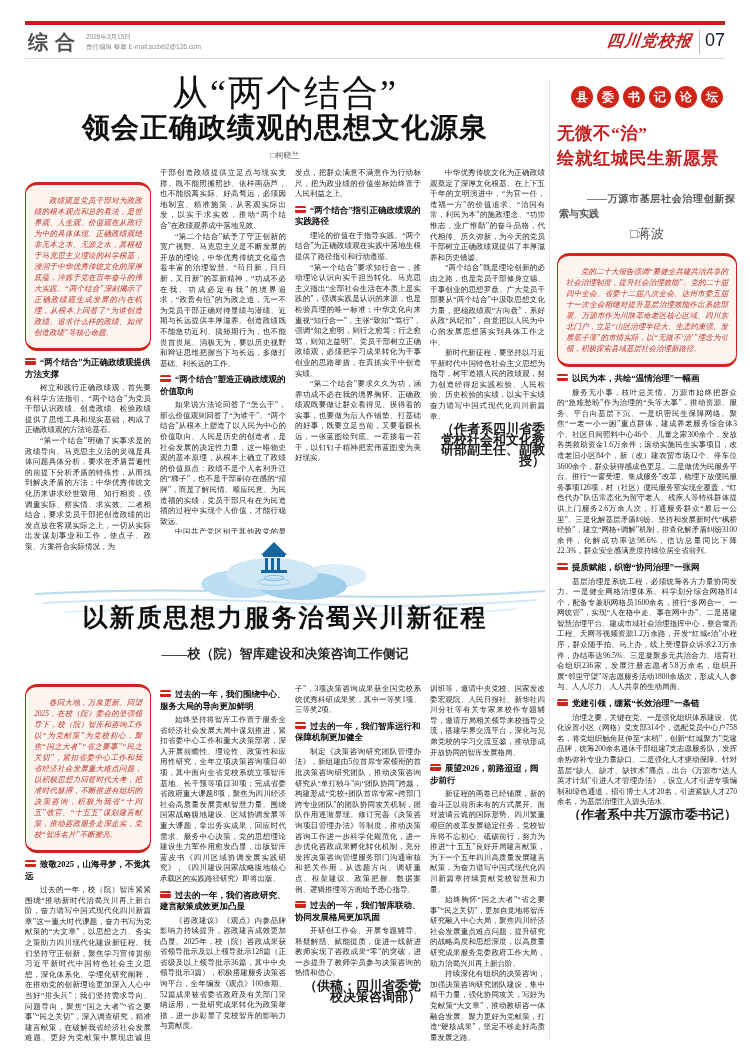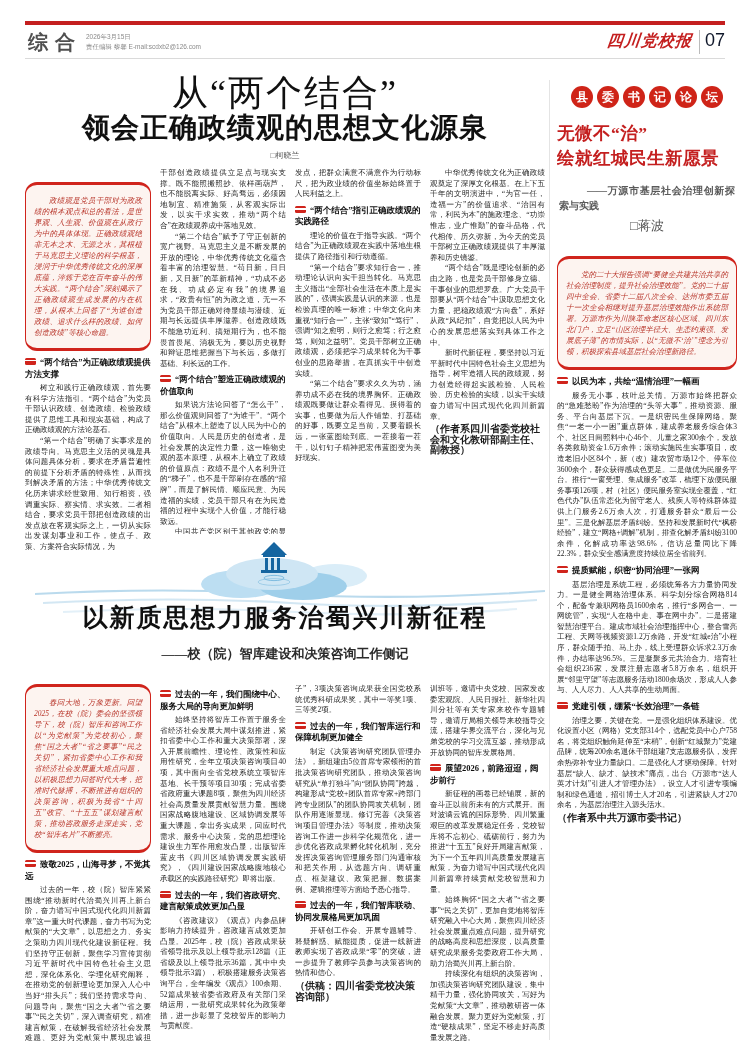--- a/index.html
+++ b/index.html
@@ -26,40 +26,40 @@
                font-size:8px;color:#555;}
   .feat-head{position:absolute;left:25px;top:601px;width:520px;text-align:center;
              font-size:25px;font-weight:bold;letter-spacing:2px;color:#101010;}
   .feat-sub{position:absolute;left:25px;top:645px;width:520px;text-align:center;
             font-size:13px;font-weight:bold;color:#2b2b2b;}
   
   .col{position:absolute;overflow:hidden;}
   .col p.body{margin:0;font-size:7.5px;line-height:10.6px;text-align:justify;
               text-indent:2em;color:#262626;}
   .col p.noind{text-indent:0;}
-  .col p.attr{margin:2px 0 0;font-size:10px;line-height:10.6px;font-weight:bold;
-              text-align:left;color:#1c1c1c;}
+  .col p.attr{margin:2px 0 0;font-size:13px;line-height:10.6px;font-weight:bold;
+              text-align:right;color:#1c1c1c;}
   .sec-h{font-size:8.5px;font-weight:bold;line-height:11.5px;margin:5px 0 3px;color:#0f0f0f;}
   .sec-b{display:inline-block;width:11px;height:7px;border-radius:1.5px;margin-right:4px;
          background:linear-gradient(180deg,#d0241c 0 2px,#ffffff 2px 3.5px,#d0241c 3.5px 100%);}
   .quote-box{border:solid #d0241c;border-width:3px 1.5px;border-radius:12px;
              background:#fdf4f0;padding:10px 8px;margin-bottom:6px;}
   .quote-box p{margin:0;font-size:7.5px;line-height:11px;font-style:italic;color:#b8352a;
                text-align:justify;text-indent:2em;}
   
   .sidebar{position:absolute;left:557px;top:80px;width:180px;height:962px;overflow:hidden;}
   .badge-row{display:flex;justify-content:center;gap:4px;margin-top:6px;}
   .badge-circle{width:22px;height:22px;border-radius:50%;background:#cf2418;color:#ffffff;
                 font-size:12px;font-weight:bold;display:flex;align-items:center;justify-content:center;}
   .sb-title{margin-top:13px;font-size:17.5px;font-weight:bold;color:#c41f1f;
             line-height:25px;letter-spacing:0.5px;}
-  .sb-sub{margin:12px 2px 0;font-size:10px;font-weight:bold;color:#5a5a5a;line-height:15px;
+  .sb-sub{margin:20px 2px 0;font-size:10px;font-weight:bold;color:#5a5a5a;line-height:15px;
           text-indent:28px;text-align:justify;}
   .sb-byline{margin-top:4px;text-align:center;font-size:13px;color:#555;}
-  .sb-blocks{margin-top:21px;}
+  .sb-blocks{margin-top:10px;}
   .sb-blocks p.body{font-size:7.5px;}
   .wave{position:absolute;left:35px;top:534px;}
 </style>
 </head>
 <body>
 
 <div class="page">
 
   <div class="top-rule"></div>
   <div class="section-label">综合</div>

